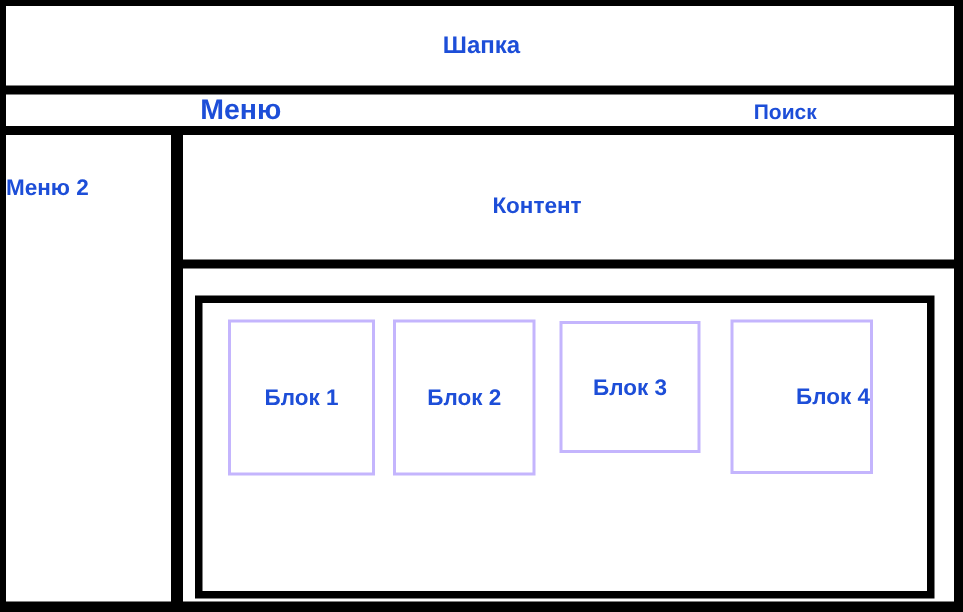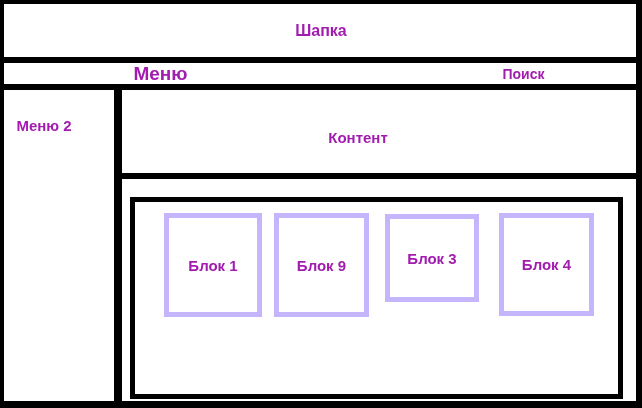--- a/index.html
+++ b/index.html
@@ -7,21 +7,21 @@
     padding: 0;
     background: #ffffff;
   }
   .canvas {
     position: relative;
     width: 642px;
     height: 408px;
     background: #ffffff;
     font-family: "Liberation Sans", sans-serif;
     font-weight: bold;
-    color: #a21caf;
+    color: #1d4ed8;
     overflow: hidden;
   }
   .frame {
     position: absolute;
     inset: 0;
     border: 4px solid #000;
     border-right-width: 6px;
     border-bottom-width: 7px;
     pointer-events: none;
   }
@@ -56,21 +56,20 @@
     left: 481px; top: 66px;
     width: 85px;
     text-align: center;
     font-size: 14px;
     line-height: 16px;
   }
   .sidebar-label {
     position: absolute;
     left: 4px; top: 117px;
     width: 80px;
-    text-align: center;
     font-size: 15px;
     line-height: 17px;
   }
   .content-region {
     position: absolute;
     left: 118px; top: 90px;
     width: 480px; height: 94px;
     display: flex;
     align-items: center;
     justify-content: center;
@@ -79,33 +78,32 @@
   .blocks-container {
     position: absolute;
     left: 130px; top: 197px;
     width: 493px; height: 202px;
     border: 5px solid #000;
     box-sizing: border-box;
     background: #ffffff;
   }
   .block {
     position: absolute;
-    border: 5px solid #c4b5fd;
+    border: 2px solid #c4b5fd;
     box-sizing: border-box;
     background: #ffffff;
     display: flex;
     align-items: center;
     justify-content: center;
     font-size: 15px;
-    margin-left: 12px;
   }
   .block-1 { left: 17px;  top: 11px; width: 98px; height: 104px; }
   .block-2 { left: 127px; top: 11px; width: 95px; height: 104px; }
   .block-3 { left: 238px; top: 12px; width: 94px; height: 88px; }
-  .block-4 { left: 352px; top: 11px; width: 95px; height: 103px; }
+  .block-4 { left: 352px; top: 11px; width: 95px; height: 103px; justify-content: flex-end; }
 </style>
 </head>
 <body>
 
 <div class="canvas">
 
   <div class="frame"></div>
 
   <div class="header-region">
     <span>Шапка</span>
@@ -122,21 +120,21 @@
   <div class="content-region">
     <span>Контент</span>
   </div>
   <div class="hline hline-content"></div>
 
   <div class="blocks-container">
     <div class="block block-1">
       <span>Блок 1</span>
     </div>
     <div class="block block-2">
-      <span>Блок 9</span>
+      <span>Блок 2</span>
     </div>
     <div class="block block-3">
       <span>Блок 3</span>
     </div>
     <div class="block block-4">
       <span>Блок 4</span>
     </div>
   </div>
 
 </div>

